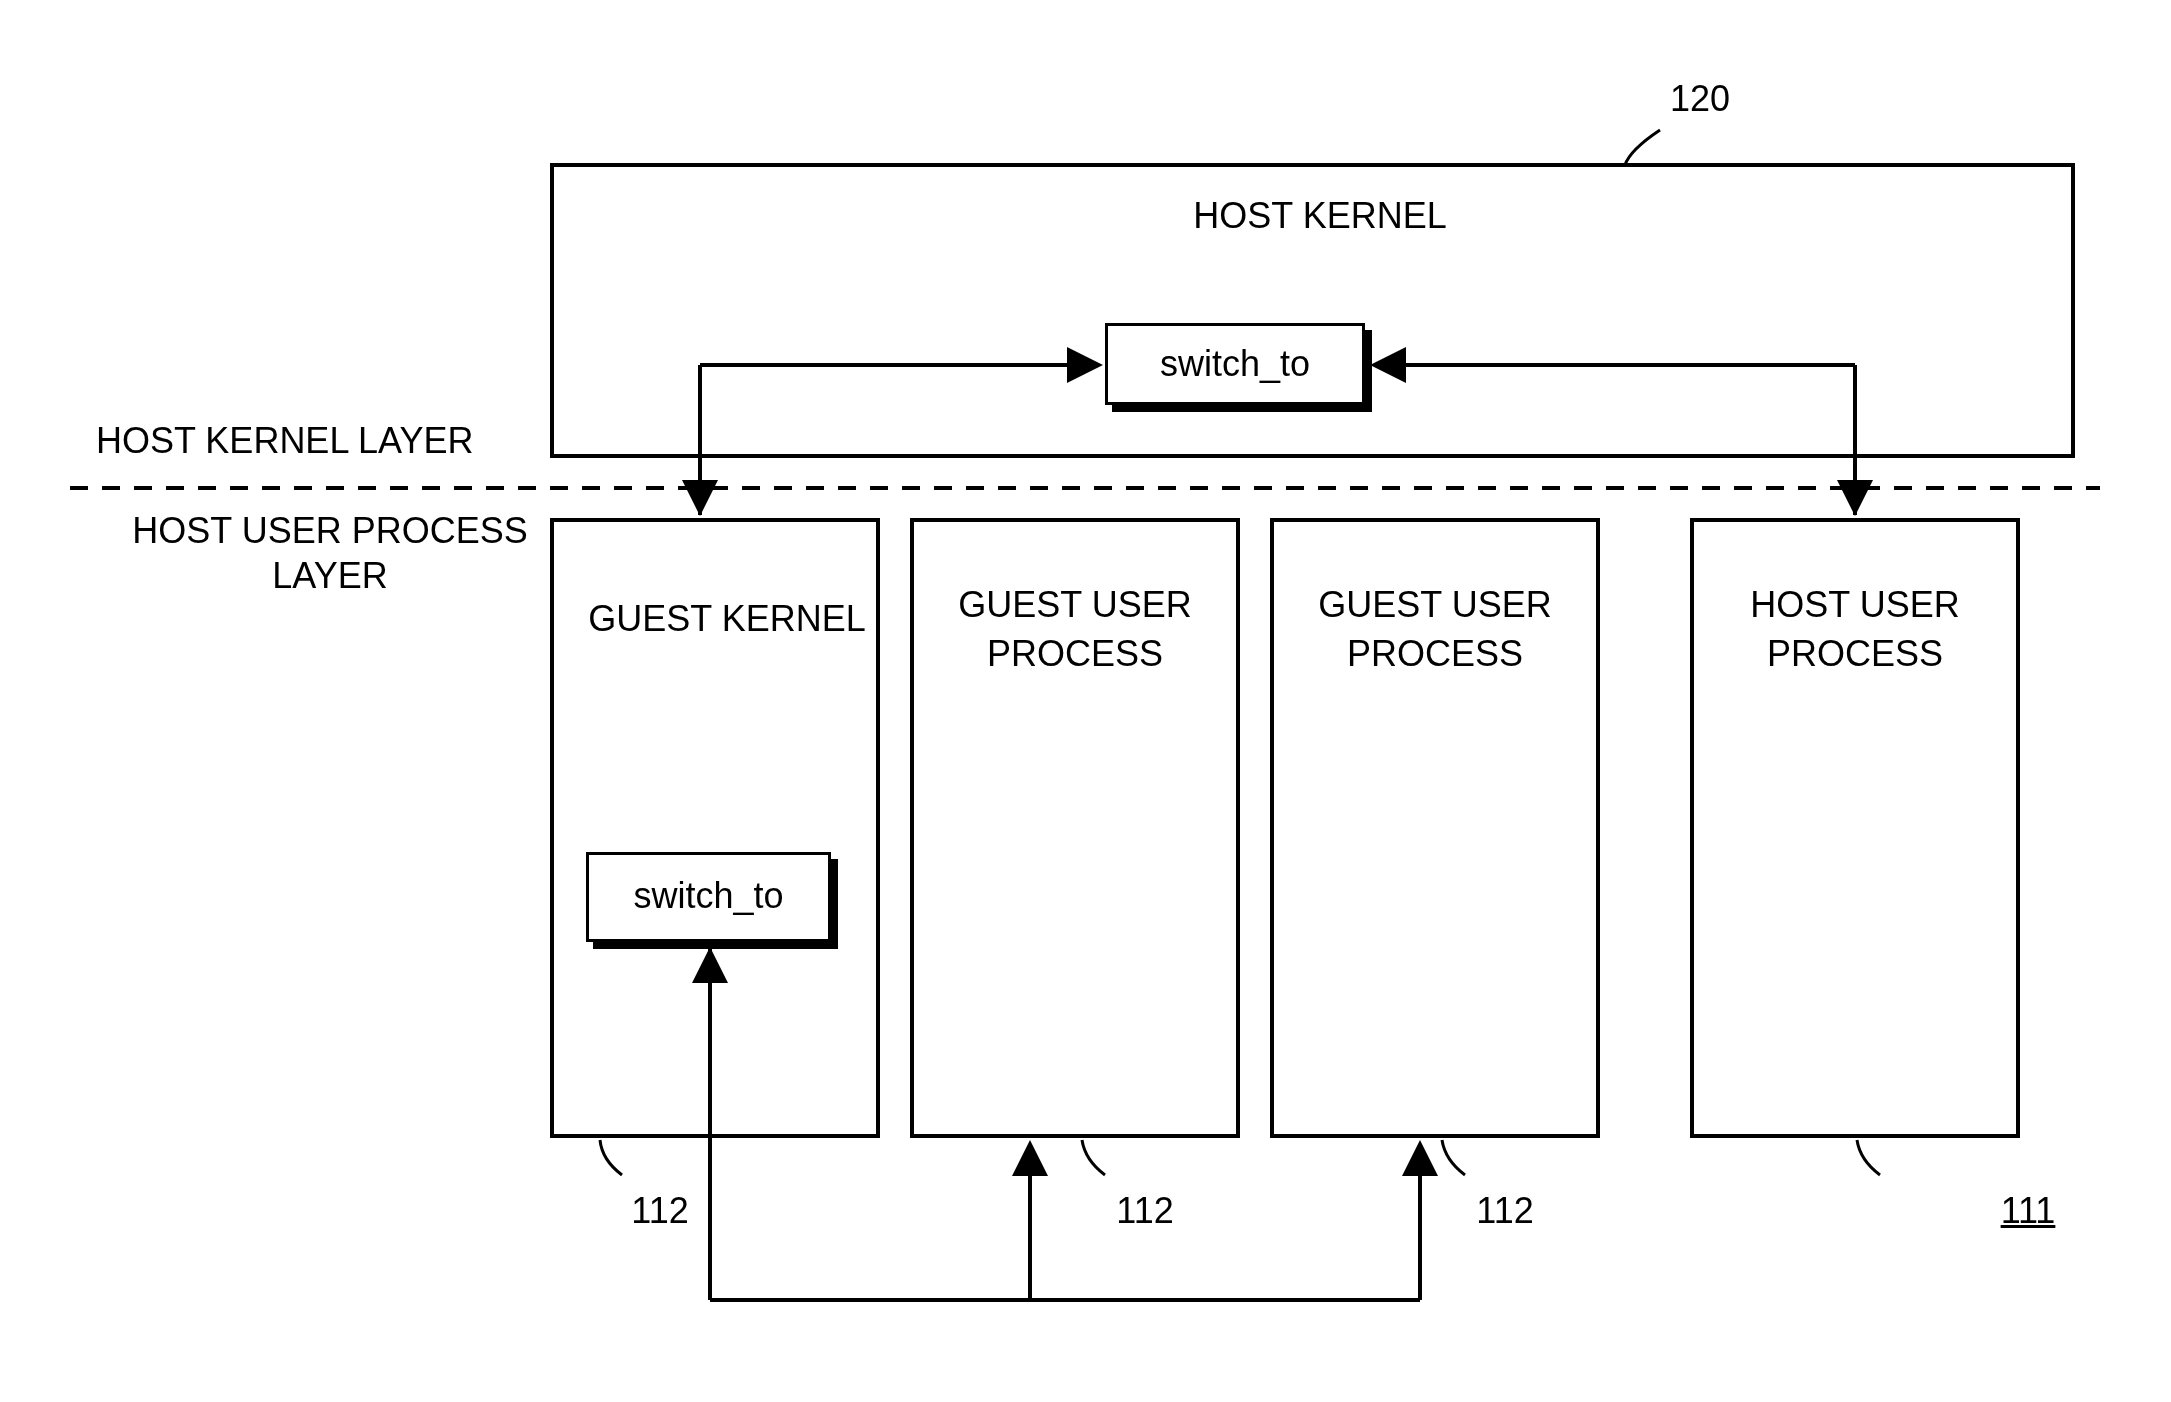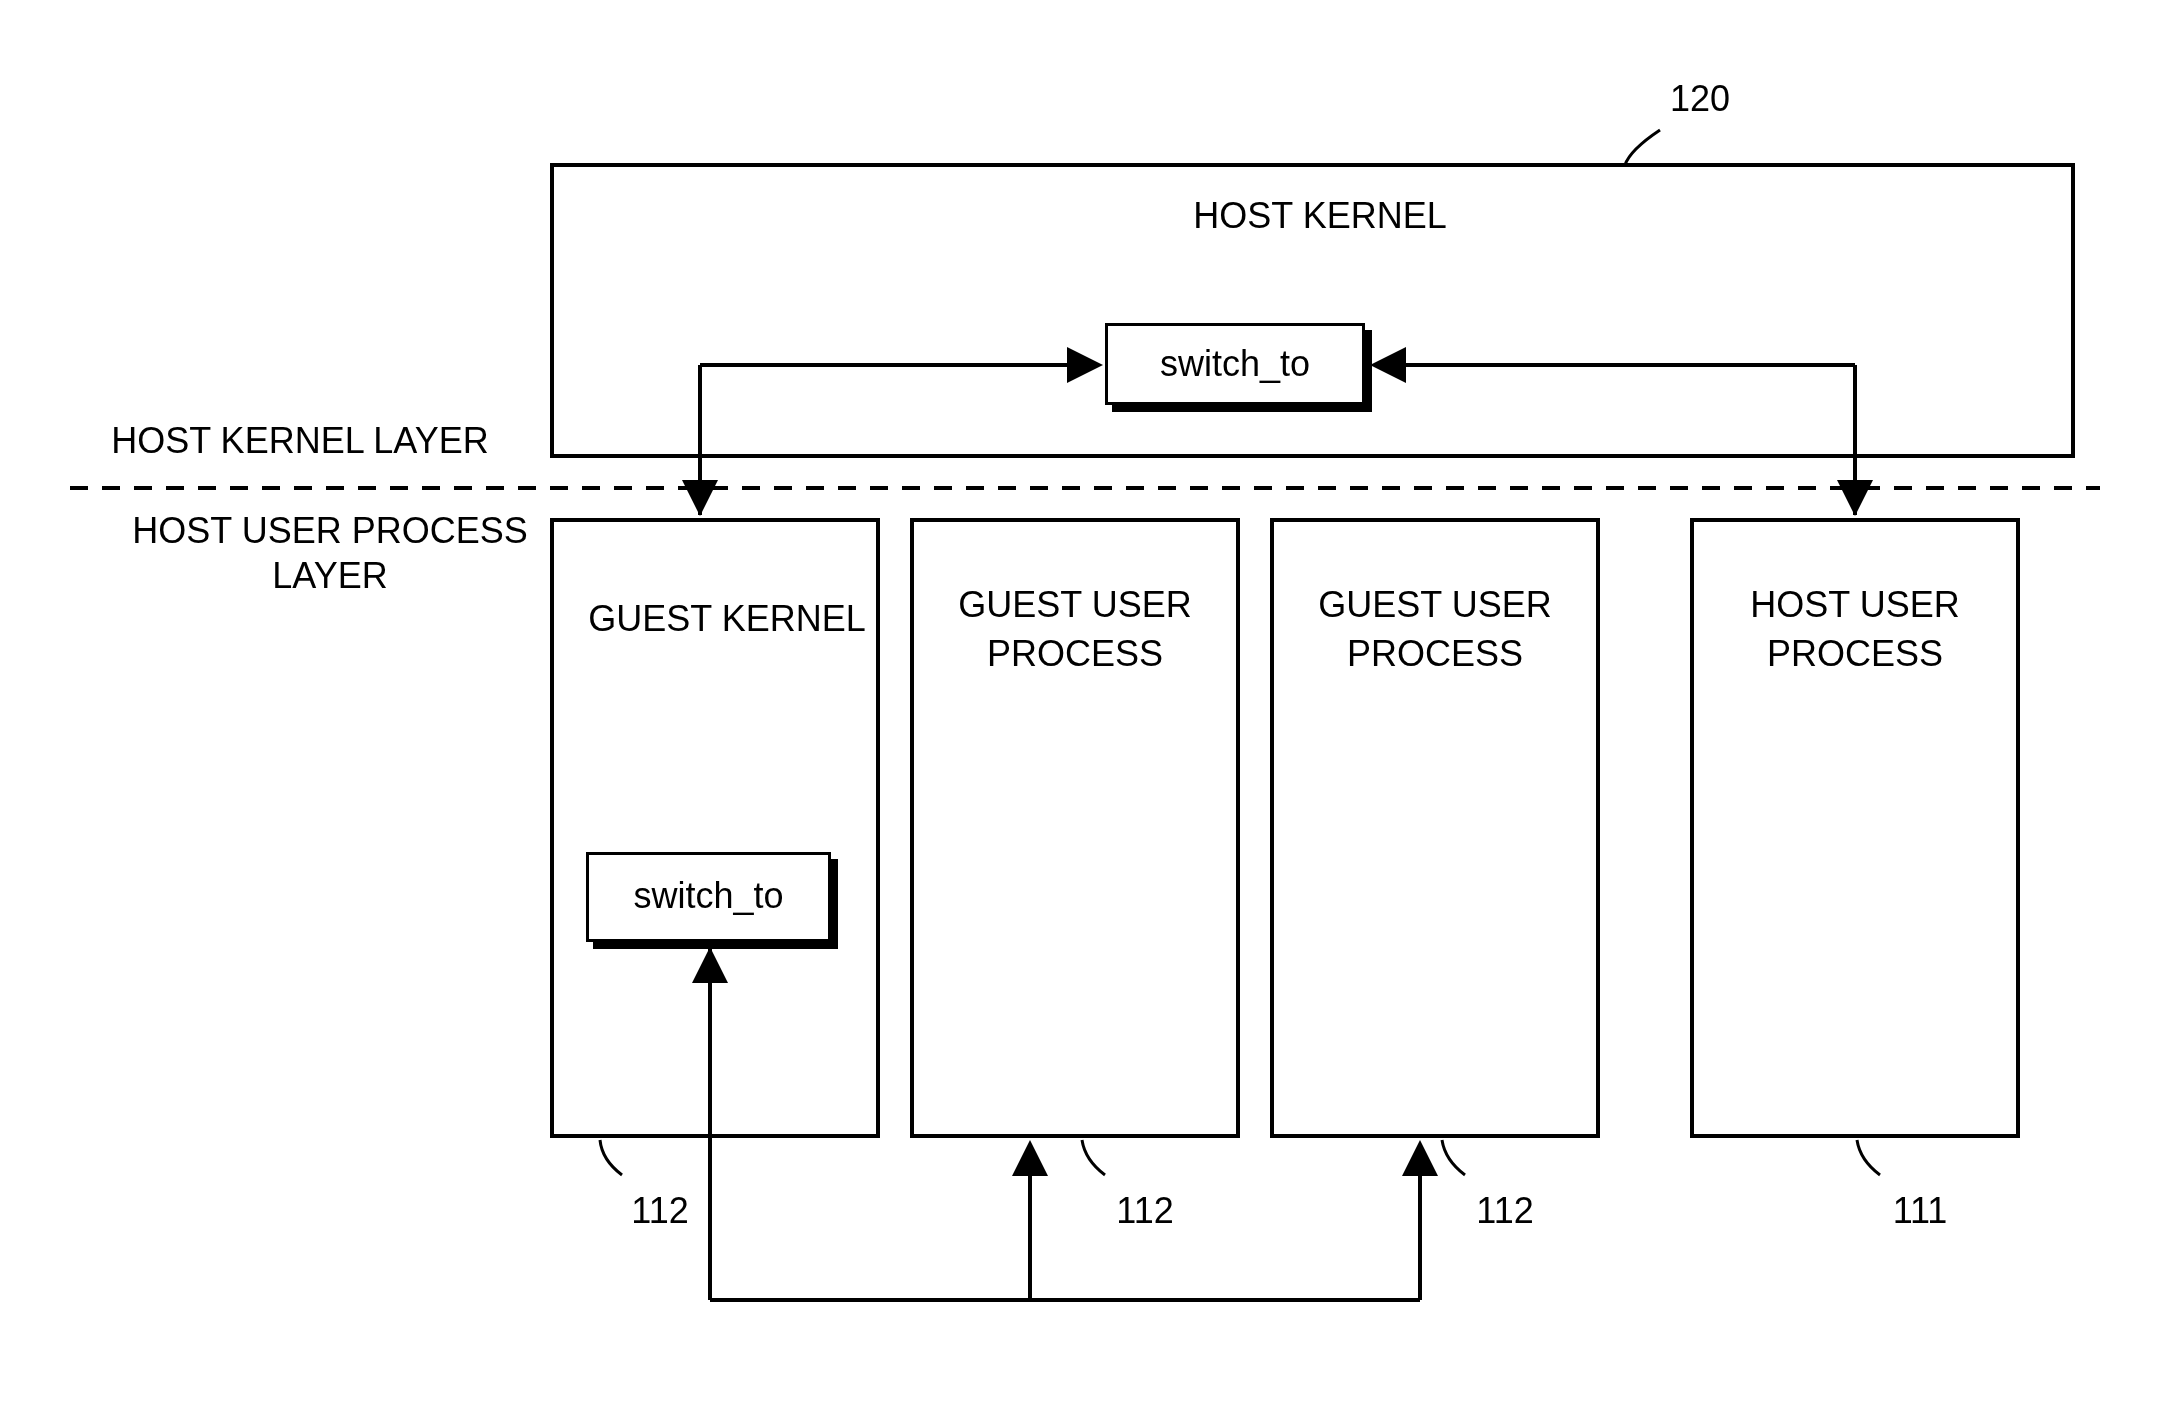--- a/index.html
+++ b/index.html
@@ -53,21 +53,21 @@
   </svg>
 
   <div class="small-box-shadow" style="left:1112px; top:330px; width:260px; height:82px;"></div>
   <div class="small-box" style="left:1105px; top:323px; width:260px; height:82px;"></div>
   <div class="label" style="left:1105px; top:343px; width:260px;">switch_to</div>
 
   <svg width="2171" height="1402">
     <line x1="70" y1="488" x2="2100" y2="488" stroke="#000" stroke-width="4" stroke-dasharray="18 14"></line>
   </svg>
 
-  <div class="label" style="left:80px; top:420px; width:440px; text-align:center;">HOST KERNEL LAYER</div>
+  <div class="label" style="left:96px; top:420px; width:440px; text-align:left;">HOST KERNEL LAYER</div>
   <div class="label" style="left:80px; top:508px; width:500px; text-align:center; line-height:1.25;">HOST USER PROCESS
 LAYER</div>
 
   <div class="box" style="left:550px; top:518px; width:330px; height:620px;"></div>
   <div class="label" style="left:550px; top:598px; width:354px;">GUEST KERNEL</div>
 
   <div class="small-box-shadow" style="left:593px; top:859px; width:245px; height:90px;"></div>
   <div class="small-box" style="left:586px; top:852px; width:245px; height:90px;"></div>
   <div class="label" style="left:586px; top:875px; width:245px;">switch_to</div>
 
@@ -91,21 +91,21 @@
   <div class="label" style="left:1105px; top:1190px; width:80px;">112</div>
   <svg width="2171" height="1402">
     <path d="M 1105 1175 Q 1085 1160 1082 1140" stroke="#000" stroke-width="3" fill="none"></path>
   </svg>
 
   <div class="label" style="left:1465px; top:1190px; width:80px;">112</div>
   <svg width="2171" height="1402">
     <path d="M 1465 1175 Q 1445 1160 1442 1140" stroke="#000" stroke-width="3" fill="none"></path>
   </svg>
 
-  <div class="label" style="left:1880px; top:1190px; width:80px;">111</div>
+  <div class="label" style="left:1988px; top:1190px; width:80px;text-decoration:underline;">111</div>
   <svg width="2171" height="1402">
     <path d="M 1880 1175 Q 1860 1160 1857 1140" stroke="#000" stroke-width="3" fill="none"></path>
   </svg>
 
   <svg width="2171" height="1402">
     <defs>
       <marker id="arrowhead" markerWidth="9" markerHeight="9" refX="7" refY="4.5" orient="auto">
         <polygon points="0 0, 9 4.5, 0 9" fill="#000"></polygon>
       </marker>
     </defs>

